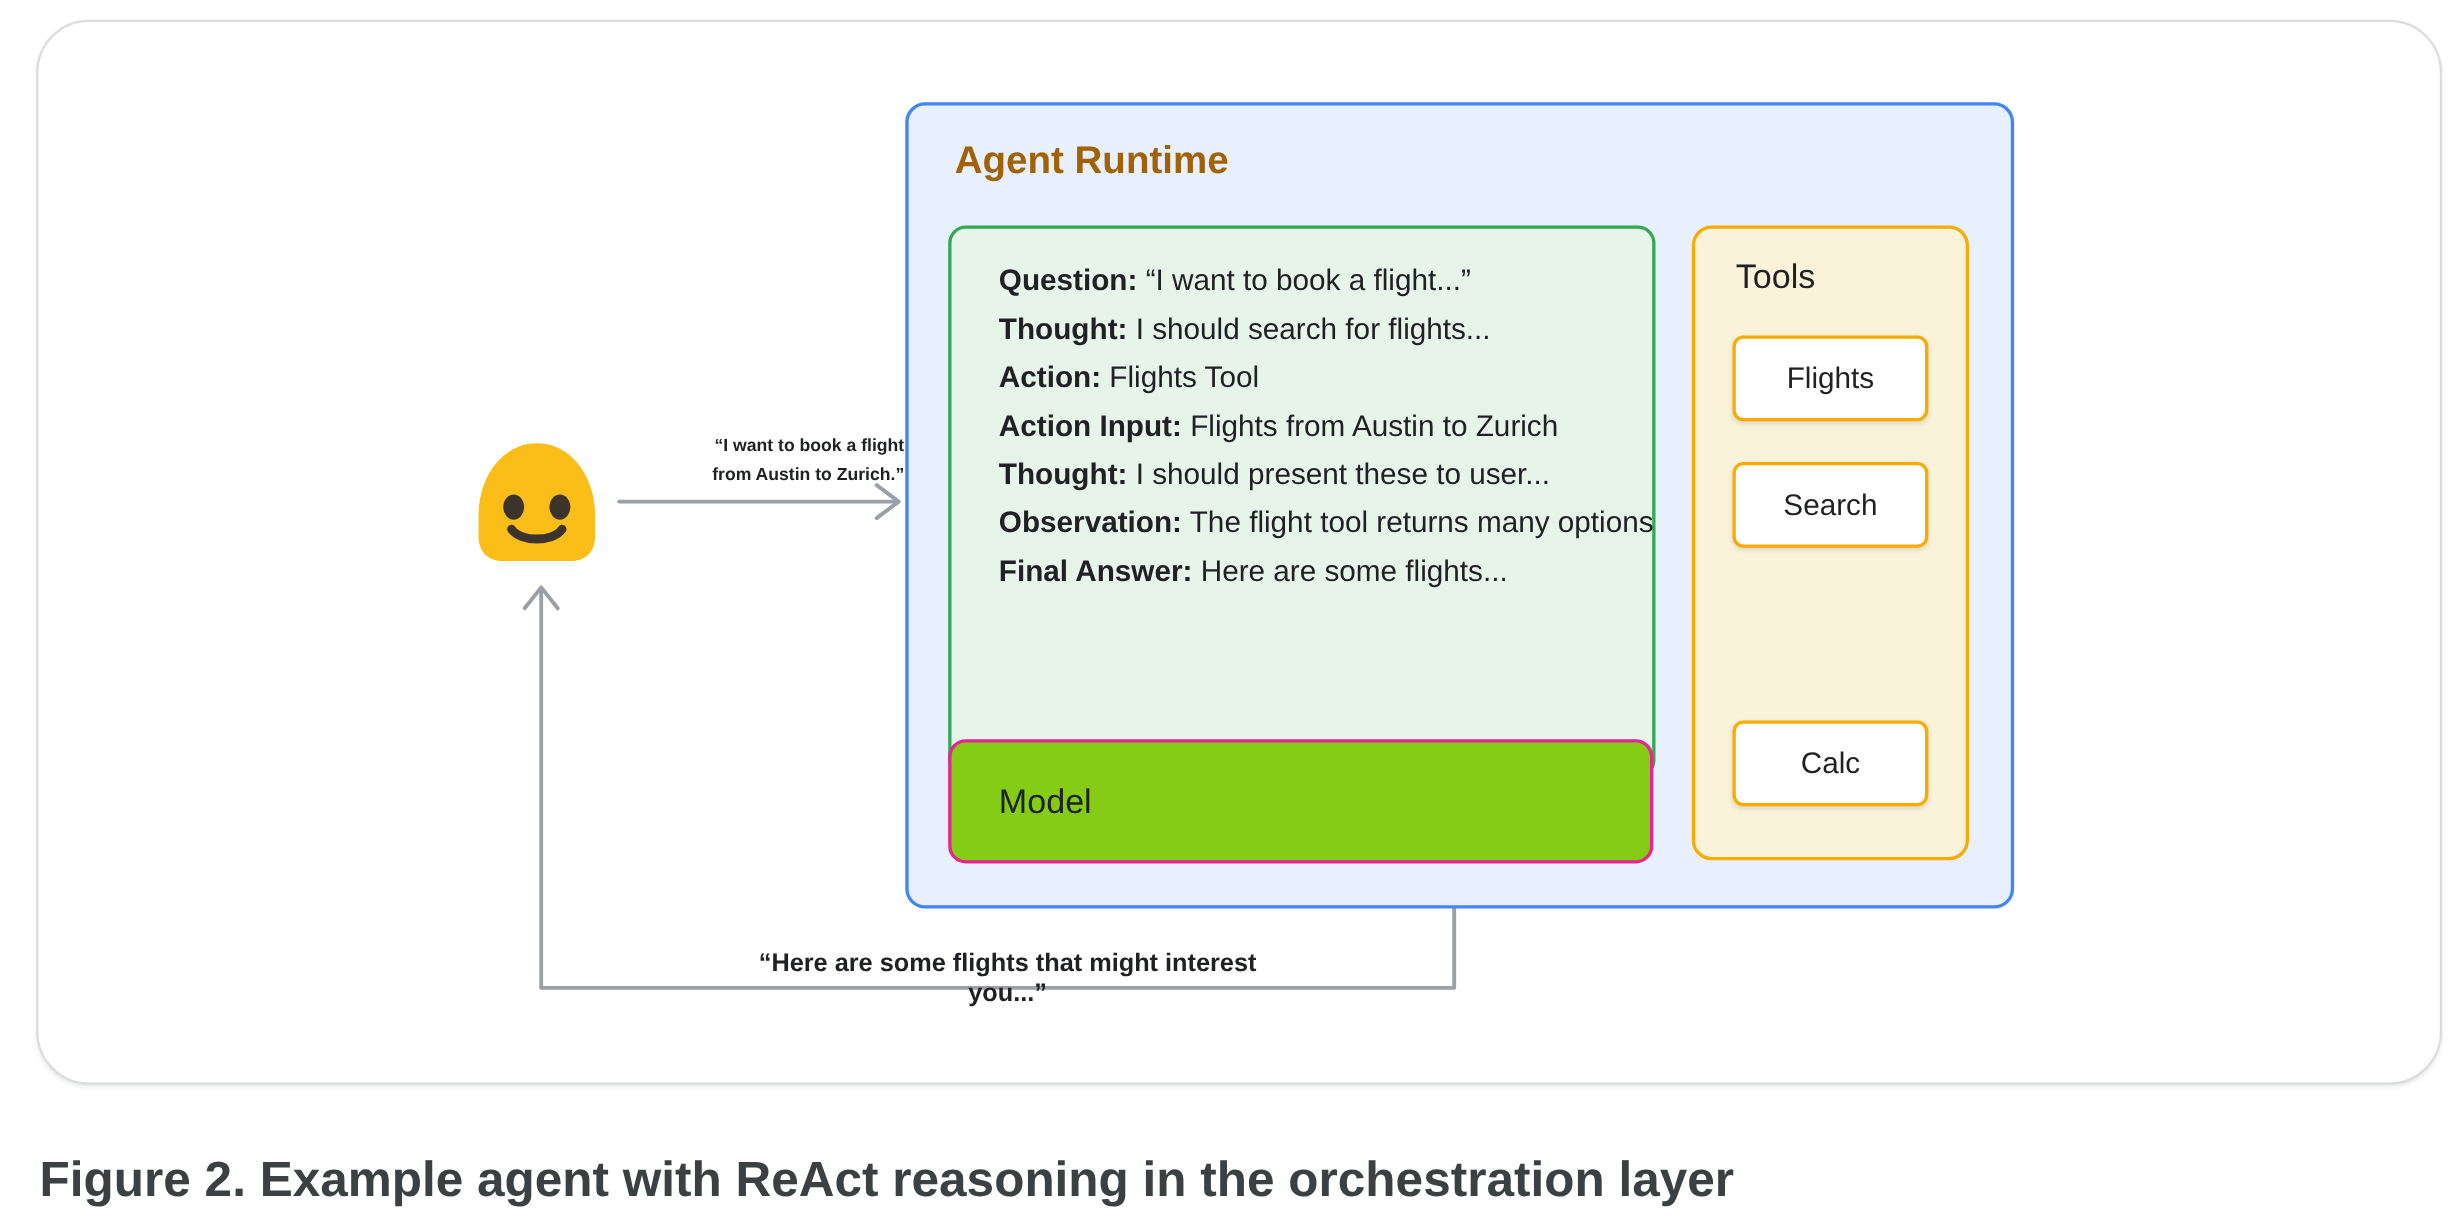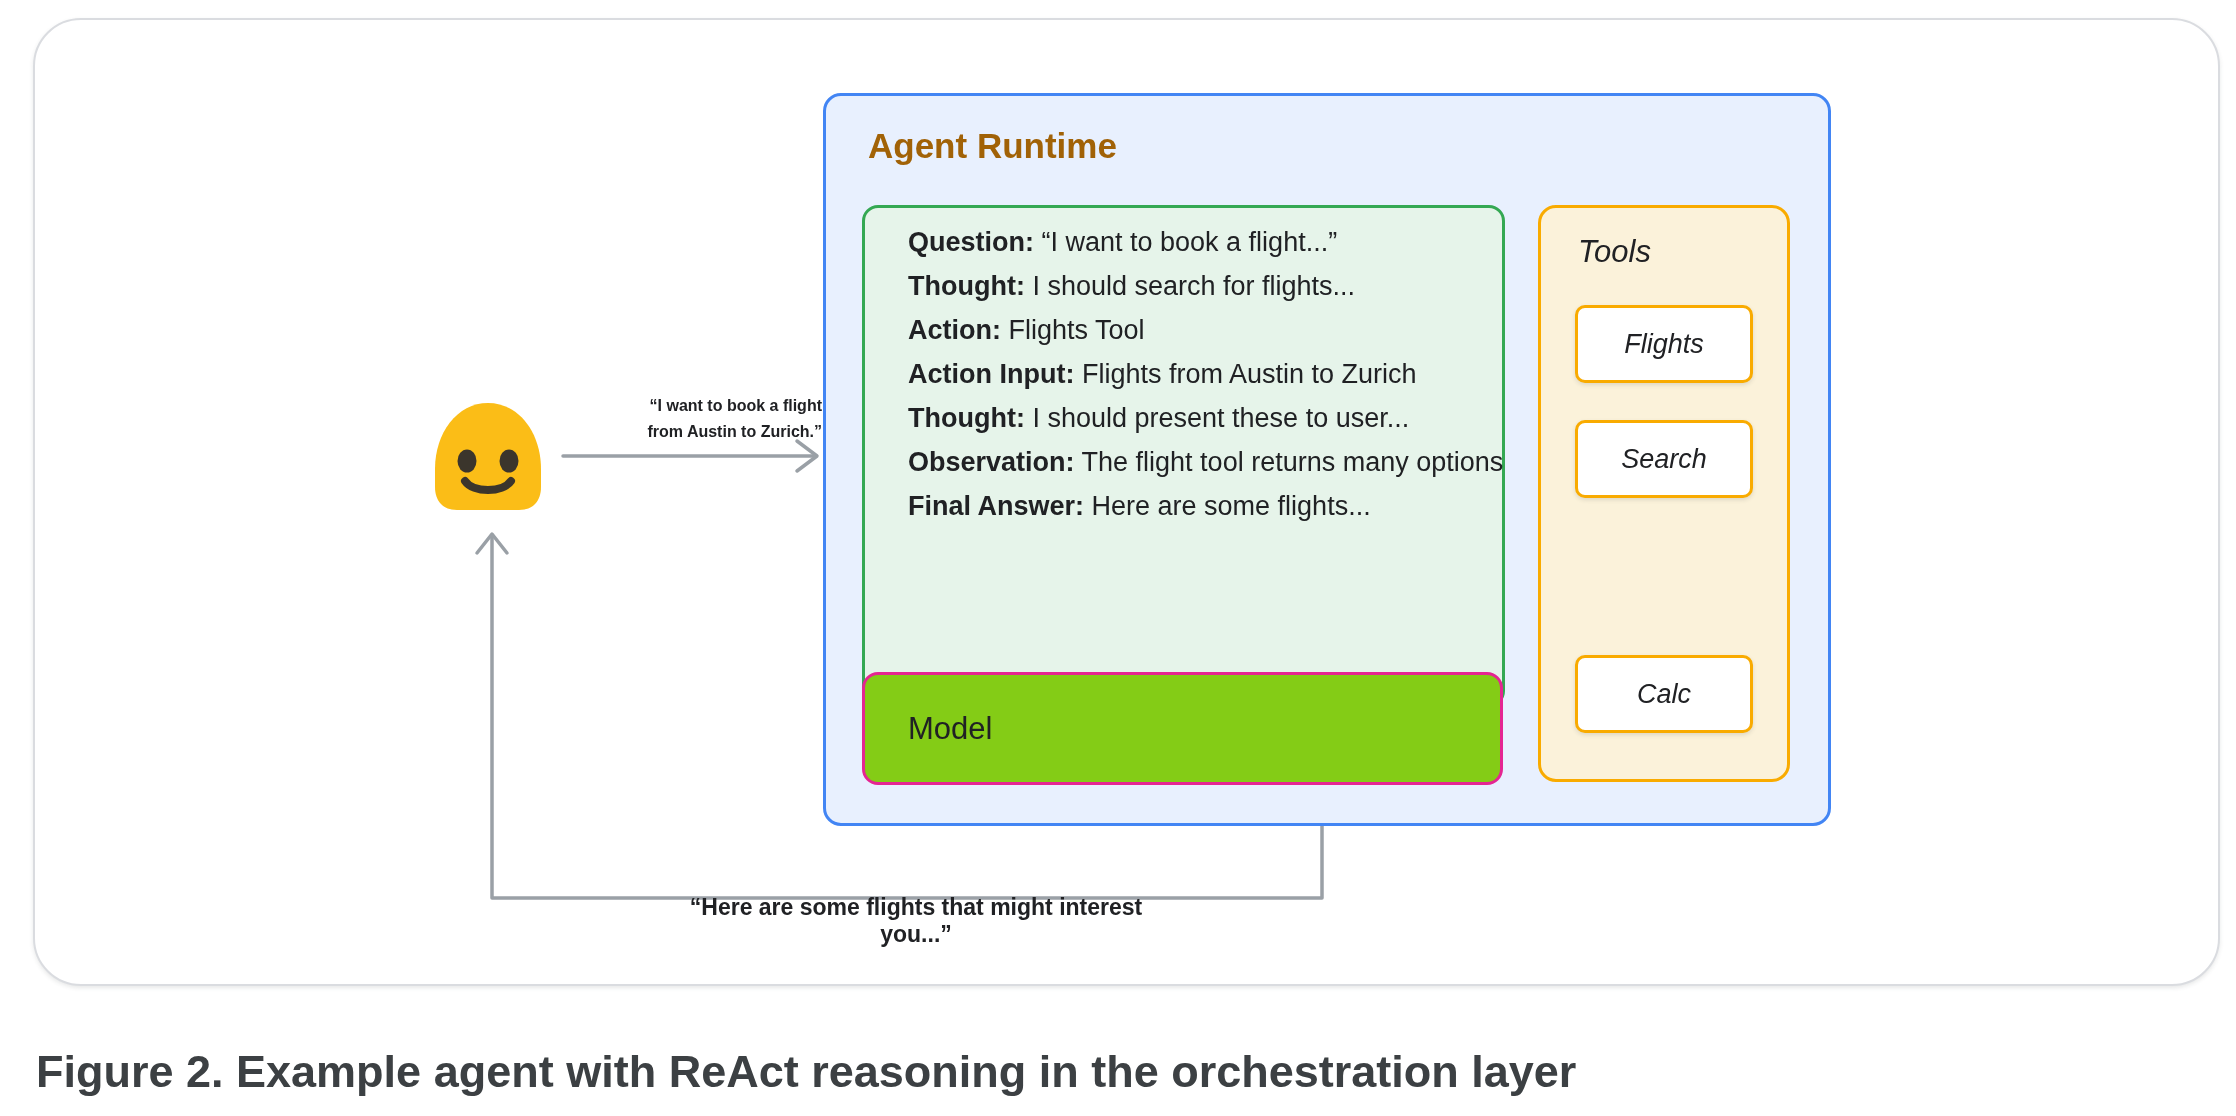--- a/index.html
+++ b/index.html
@@ -7,38 +7,38 @@
           font-family:"Liberation Sans",sans-serif;color:#202124;overflow:hidden;}
   .card{position:absolute;left:33px;top:18px;width:2183px;height:964px;background:#ffffff;
         border:2px solid #DADCE0;border-radius:48px;box-shadow:0 2px 4px rgba(60,64,67,.12);}
   .arrows{position:absolute;left:0;top:0;width:2236px;height:1116px;pointer-events:none;}
 
   .emoji{position:absolute;left:428px;top:400px;width:120px;height:113px;}
 
   .req-label{position:absolute;left:566px;top:393px;width:256px;text-align:right;
              font-size:16px;line-height:26px;font-weight:700;color:#202124;}
   .resp-label{position:absolute;left:660px;top:862px;width:512px;text-align:center;
-              font-size:23px;font-weight:700;color:#202124;margin-top:32px;}
+              font-size:23px;font-weight:700;color:#202124;}
 
   .agent-box{position:absolute;left:823px;top:93px;width:1002px;height:727px;
              background:#E8F0FE;border:3px solid #4285F4;border-radius:18px;}
   .agent-title{position:absolute;left:42px;top:30px;font-size:35px;font-weight:600;color:#a16207;}
 
   .react-box{position:absolute;left:36px;top:109px;width:643px;height:502px;box-sizing:border-box;
              background:#E6F4EA;border:3px solid #34A853;border-radius:16px;
-             padding:12px 20px 0 43px;}
+             padding:25px 20px 0 43px;}
   .trace-line{font-size:27px;line-height:44px;white-space:nowrap;color:#202124;}
   .trace-line .lb{font-weight:700;}
 
   .model-box{position:absolute;left:36px;top:576px;width:641px;height:113px;box-sizing:border-box;
              background:#84cc16;border:3px solid #E52592;border-radius:16px;
              display:flex;align-items:center;padding-left:43px;font-size:31px;font-weight:500;}
 
   .tools-box{position:absolute;left:712px;top:109px;width:252px;height:577px;box-sizing:border-box;
-             background:#FBF2DA;border:3px solid #F9AB00;border-radius:18px;font-style:italic;}
+             background:#FBF2DA;border:3px solid #F9AB00;border-radius:18px;}
   .tools-title{position:absolute;left:37px;top:26px;font-size:31px;font-weight:500;}
   .tool-btn{position:absolute;left:34px;width:178px;height:78px;background:#ffffff;
             border:3px solid #F9AB00;border-radius:10px;box-sizing:border-box;
             display:flex;align-items:center;justify-content:center;
             font-size:27px;font-weight:500;box-shadow:0 2px 4px rgba(60,64,67,.15);}
   .tb1{top:97px}.tb2{top:212px}.tb3{top:327px}.tb4{top:447px}
 
   .caption{position:absolute;left:36px;top:1046px;font-size:45px;font-weight:600;color:#3C4043;}
 </style>
 </head>

